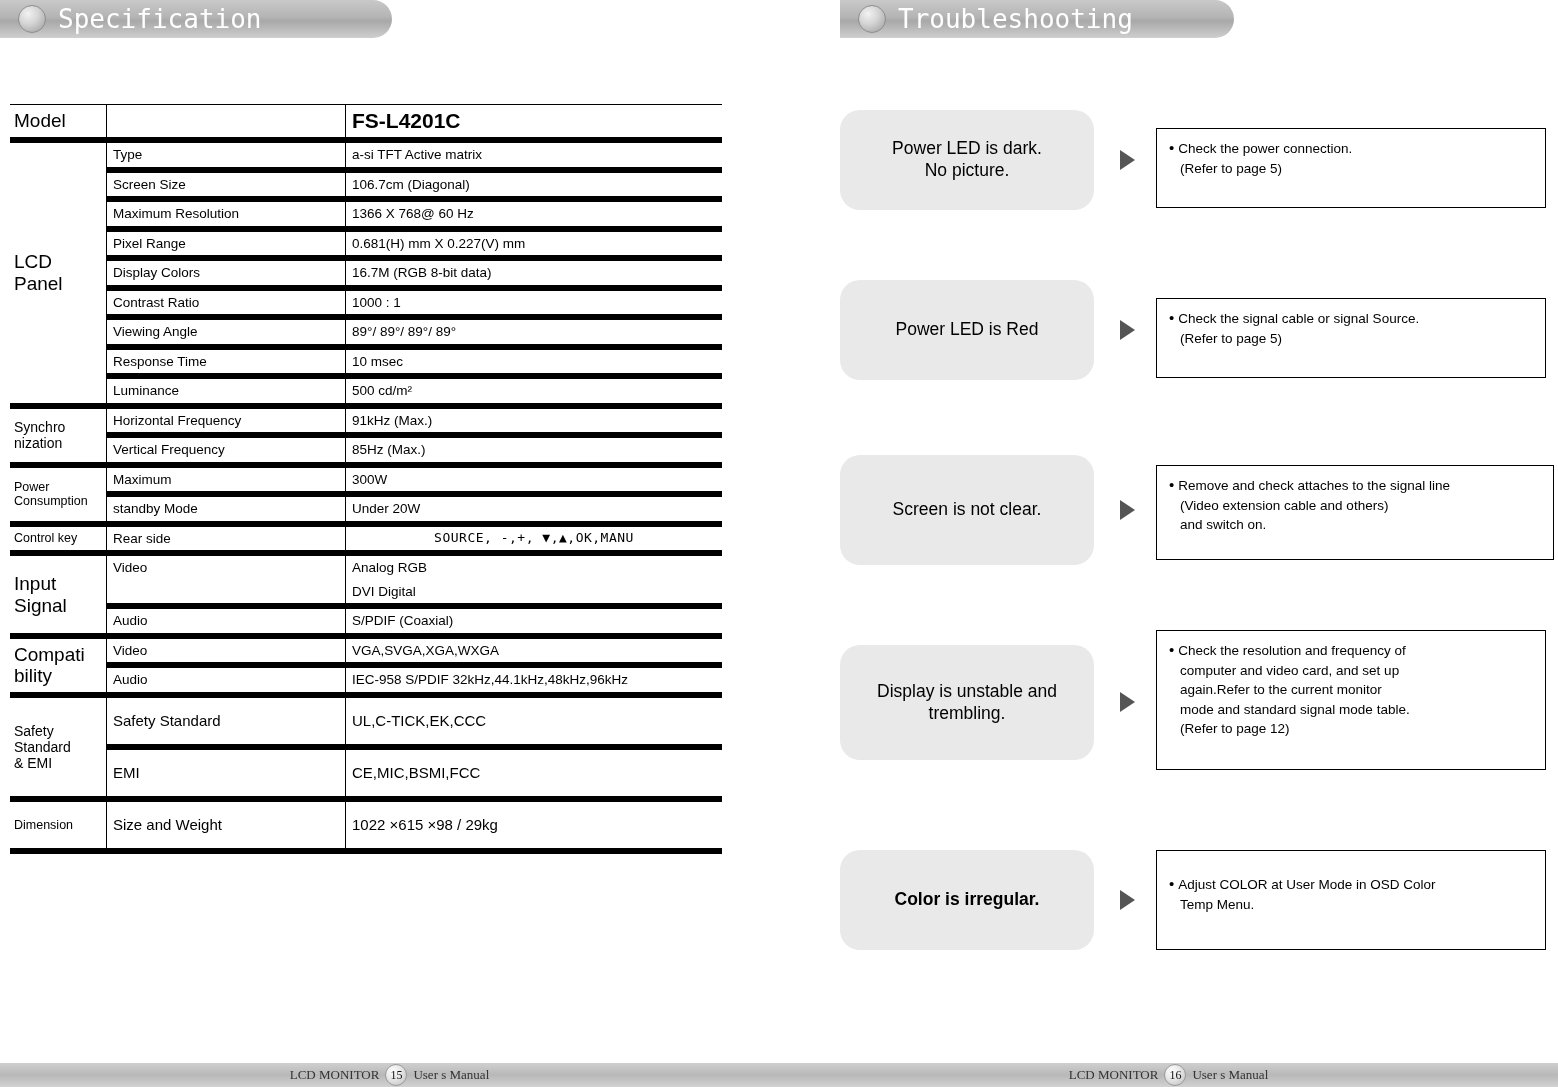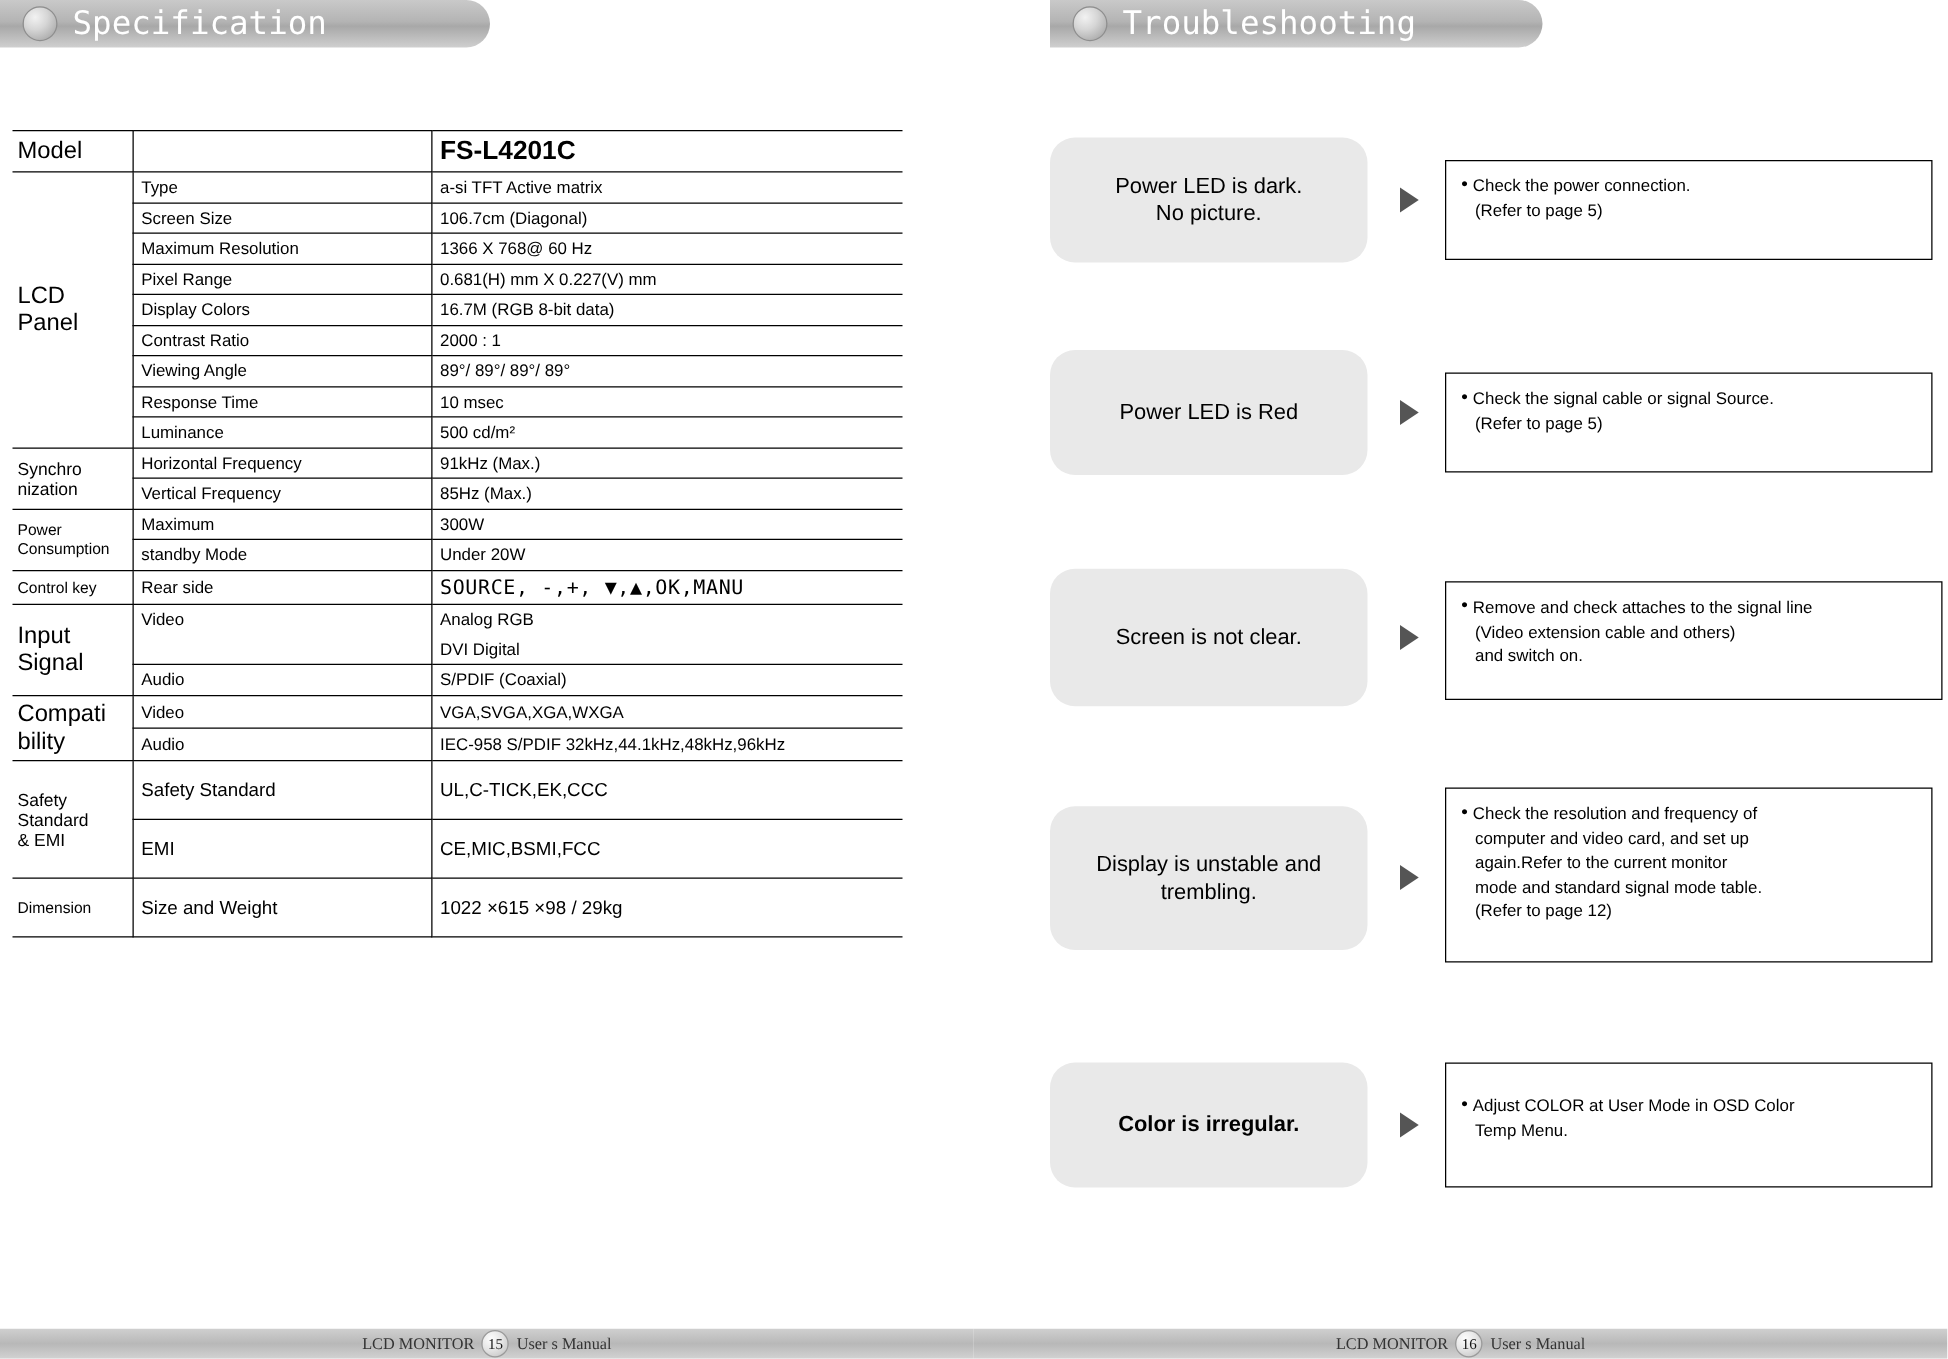--- a/index.html
+++ b/index.html
@@ -81,41 +81,41 @@
   
   #spec-table {
     position: absolute;
     left: 10px;
     top: 104px;
     width: 712px;
     border-collapse: collapse;
     font-size: 13.5px;
   }
   #spec-table td {
-    border-bottom: 1px solid #000000;
+    border-bottom: 6px solid #000000;
     padding: 4px 6px;
     vertical-align: middle;
     line-height: 1.15;
   }
   #spec-table tr:first-child td { border-top: 1px solid #000; }
   .col-group {
     width: 86px;
     border-right: 1px solid #000;
     font-size: 19px;
     text-align: left;
     padding-left: 4px !important;
   }
   .col-group.small { font-size: 14px; line-height: 1.05; }
   .col-group.xsmall { font-size: 12.5px; line-height: 1.05; }
   .col-item { width: 226px; border-right: 1px solid #000; font-size: 13.5px; }
   .col-val  { font-size: 13.5px; }
   .model-label { font-size: 19px; }
   .model-value { font-size: 21px; font-weight: bold; }
   .nb { border-bottom: none !important; }
-  .osd { font-family: "DejaVu Sans Mono", monospace; font-size: 16px; letter-spacing: 0.5px; }
+  .osd { font-family: "DejaVu Sans Mono", monospace; font-size: 13px; letter-spacing: 0.5px; text-align: center; }
   .bigcell { font-size: 15px; }
 
   
   .ts-row {
     position: absolute;
     left: 840px;
     width: 706px;
   }
   .ts-bubble {
     position: absolute;
@@ -200,21 +200,21 @@
     <tr>
       <td class="col-item">Pixel Range</td>
       <td class="col-val">0.681(H) mm X 0.227(V) mm</td>
     </tr>
     <tr>
       <td class="col-item">Display Colors</td>
       <td class="col-val">16.7M (RGB 8-bit data)</td>
     </tr>
     <tr>
       <td class="col-item">Contrast Ratio</td>
-      <td class="col-val">2000 : 1</td>
+      <td class="col-val">1000 : 1</td>
     </tr>
     <tr>
       <td class="col-item">Viewing Angle</td>
       <td class="col-val">89°/ 89°/ 89°/ 89°</td>
     </tr>
     <tr>
       <td class="col-item">Response Time</td>
       <td class="col-val">10 msec</td>
     </tr>
     <tr>

